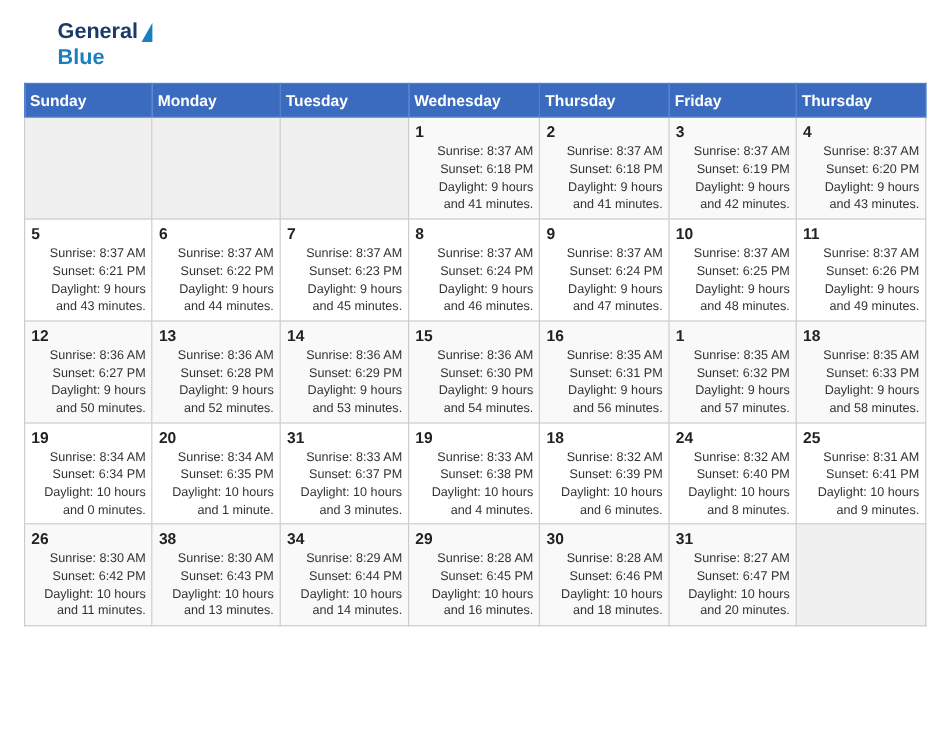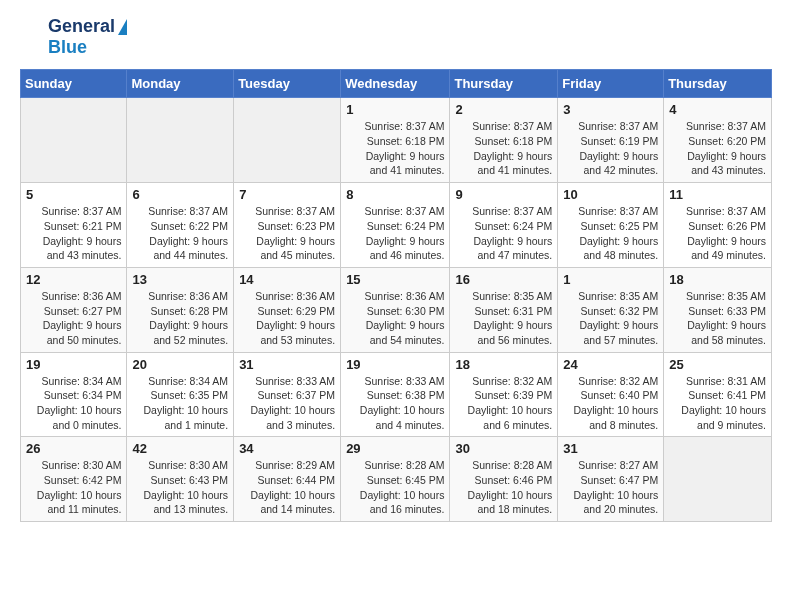--- a/index.html
+++ b/index.html
@@ -228,21 +228,21 @@
             <span class="day-num">25</span>
             <div class="day-info">Sunrise: 8:31 AM<br>Sunset: 6:41 PM<br>Daylight: 10 hours and 9 minutes.</div>
           </td>
         </tr>
         <tr>
           <td>
             <span class="day-num">26</span>
             <div class="day-info">Sunrise: 8:30 AM<br>Sunset: 6:42 PM<br>Daylight: 10 hours and 11 minutes.</div>
           </td>
           <td>
-            <span class="day-num">42</span>
+            <span class="day-num">38</span>
             <div class="day-info">Sunrise: 8:30 AM<br>Sunset: 6:43 PM<br>Daylight: 10 hours and 13 minutes.</div>
           </td>
           <td>
             <span class="day-num">34</span>
             <div class="day-info">Sunrise: 8:29 AM<br>Sunset: 6:44 PM<br>Daylight: 10 hours and 14 minutes.</div>
           </td>
           <td>
             <span class="day-num">29</span>
             <div class="day-info">Sunrise: 8:28 AM<br>Sunset: 6:45 PM<br>Daylight: 10 hours and 16 minutes.</div>
           </td>

